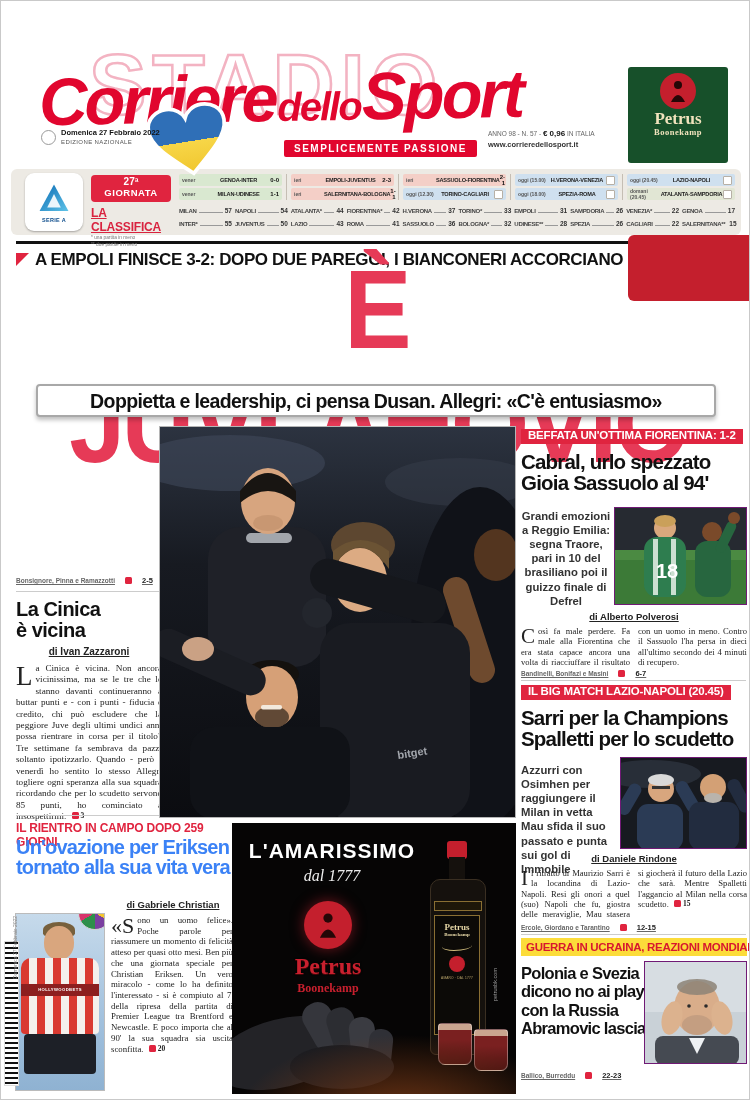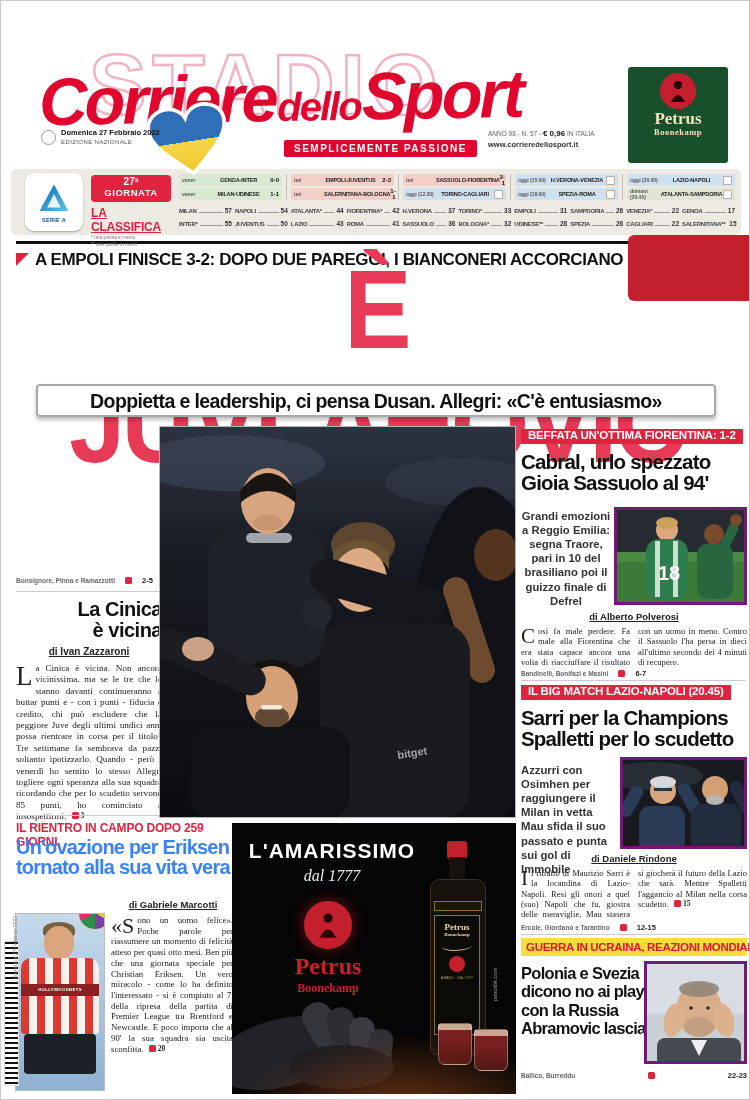--- a/index.html
+++ b/index.html
@@ -68,26 +68,26 @@
   .kicker .flag{display:inline-block;width:13px;height:13px;background:#e0243f;
                 clip-path:polygon(0 0,100% 0,0 100%);margin-right:6px;vertical-align:-1px;}
   .bighead{position:absolute;left:15px;top:252px;width:720px;text-align:center;font-size:112px;font-weight:900;
            color:#e63a57;letter-spacing:-4px;line-height:1.02;transform:scaleX(.9);transform-origin:center;}
   .deck{position:absolute;left:35px;top:383px;width:680px;height:33px;background:#fff;border:2px solid #a8a8a8;
         border-radius:4px;box-shadow:0 3px 4px rgba(0,0,0,.25);text-align:center;line-height:30px;
         font-size:19.5px;font-weight:900;letter-spacing:-.6px;color:#111;white-space:nowrap;}
 
   
   .intro{position:absolute;left:15px;top:428px;width:146px;font-size:12.2px;line-height:1.18;font-weight:800;color:#1a1a1a;}
-  .mini-byline{display:flex;align-items:center;gap:10px;font-size:6.5px;font-weight:800;color:#666;}
+  .mini-byline{display:flex;align-items:center;gap:10px;font-size:6.5px;font-weight:800;color:#666;text-decoration:underline;}
   .pagemark{display:inline-block;width:7px;height:7px;background:#e0243f;border-radius:1.5px;flex:none;}
   .mini-byline b{color:#222;font-size:7.5px;}
   .ib{position:absolute;left:15px;top:575px;width:146px;}
   .ldiv1{position:absolute;left:15px;top:590px;width:146px;border-top:1px solid #ccc;}
-  .zaz-t{position:absolute;left:15px;top:598px;width:146px;text-align:right;font-size:20px;font-weight:900;
+  .zaz-t{position:absolute;left:15px;top:598px;width:146px;text-align:left;font-size:20px;font-weight:900;
          color:#111;line-height:1.05;letter-spacing:-.5px;}
   .zaz-by{position:absolute;left:15px;top:645px;width:146px;text-align:center;font-size:10px;font-weight:800;
           color:#222;text-decoration:underline;}
   .zaz-body{position:absolute;left:15px;top:662px;width:146px;font-family:"Liberation Serif",serif;
             font-size:9.2px;line-height:1.24;text-align:justify;color:#222;}
   .dropcap{float:left;font-family:"Liberation Serif",serif;font-weight:400;font-size:27px;line-height:.85;
            padding:2px 3px 0 0;color:#222;}
   .endmark{display:inline-flex;align-items:center;gap:2px;font-size:7.5px;font-weight:900;color:#222;margin-left:3px;}
   .ldiv2{position:absolute;left:15px;top:814px;width:215px;border-top:1px solid #ccc;}
 
@@ -153,21 +153,21 @@
 
   
   .rkick{position:absolute;display:inline-block;background:#e0243f;color:#fff;font-size:11.5px;font-weight:900;
          padding:0 7px 3px;letter-spacing:-.2px;white-space:nowrap;}
   .rhead{position:absolute;font-size:20.5px;font-weight:900;color:#111;letter-spacing:-.8px;line-height:1.04;white-space:nowrap;}
   .stand{position:absolute;font-size:11.3px;line-height:1.25;font-weight:800;color:#333;}
   .rby{position:absolute;text-align:center;font-size:9.5px;font-weight:800;color:#222;text-decoration:underline;}
   .rbody{position:absolute;font-family:"Liberation Serif",serif;font-size:8.6px;line-height:1.2;color:#222;
          text-align:justify;column-count:2;column-gap:8px;}
   .rbody .dropcap{font-size:21px;}
-  .rphoto{position:absolute;border:3px solid #701a75;overflow:hidden;}
+  .rphoto{position:absolute;border:1px solid #701a75;overflow:hidden;}
   .rdiv{position:absolute;border-top:1px solid #ccc;width:225px;left:520px;}
   .ykick{position:absolute;left:520px;top:937px;width:226px;background:#fcdc3a;color:#d7172f;font-size:11.5px;
          font-weight:900;padding:3px 5px;letter-spacing:-.3px;white-space:nowrap;}
   .ukr-head{position:absolute;left:520px;top:963px;width:130px;font-size:16.5px;font-weight:900;color:#111;
             letter-spacing:-.7px;line-height:1.12;}
   .ukr-head div{white-space:nowrap;}
 </style>
 </head>
 <body>
 
@@ -452,21 +452,21 @@
         <span>3</span>
       </span>
   </div>
   <div class="ldiv2" data-name="divider"></div>
 
   <div class="erk-kick" data-name="eriksen-kicker">IL RIENTRO IN CAMPO DOPO 259 GIORNI</div>
   <div class="erk-head" data-name="eriksen-headline">
     <div>Un'ovazione per Eriksen</div>
     <div>tornato alla sua vita vera</div>
   </div>
-  <div class="erk-by" data-name="eriksen-byline">di Gabriele Marcotti</div>
+  <div class="erk-by" data-name="eriksen-byline">di Gabriele Christian</div>
   <div class="erk-photo" data-name="eriksen-photo">
     <div class="erk-hair" data-name="player-hair"></div>
     <div class="erk-head-c" data-name="player-head"></div>
     <div class="erk-shirt" data-name="brentford-striped-shirt"></div>
     <div class="erk-sponsor" data-name="shirt-sponsor-text">HOLLYWOODBETS</div>
     <div class="erk-shorts" data-name="player-shorts"></div>
     <div class="ball" data-name="football-icon"></div>
   </div>
   <div class="erk-body" data-name="eriksen-body">
     <span class="dropcap" data-name="dropcap">«S</span><span>ono un uomo felice». Poche parole per riassumere un momento di felicità atteso per quasi otto mesi. Ben più che una giornata speciale per Christian Eriksen. Un vero miracolo - come lo ha definito l'interessato - si è compiuto al 7' della ripresa della partita di Premier League tra Brentford e Newcastle. E poco importa che al 90' la sua squadra sia uscita sconfitta.</span>
@@ -646,19 +646,19 @@
       <polygon points="44,76 60,76 52,92" fill="#eef1f4"></polygon>
       <ellipse cx="52" cy="46" rx="23" ry="27" fill="#d9ad8a"></ellipse>
       <ellipse cx="52" cy="25" rx="20" ry="8" fill="#8c8276" opacity=".85"></ellipse>
       <ellipse cx="52" cy="63" rx="15" ry="10" fill="#b5957c" opacity=".6"></ellipse>
       <circle cx="44" cy="44" r="1.8" fill="#2a2a2a"></circle>
         <circle cx="61" cy="44" r="1.8" fill="#2a2a2a"></circle>
       <ellipse cx="27" cy="56" rx="10" ry="17" fill="#dcb28e" transform="rotate(14 27 56)"></ellipse>
       <ellipse cx="77" cy="56" rx="10" ry="17" fill="#dcb28e" transform="rotate(-14 77 56)"></ellipse>
     </svg>
   </div>
-  <div class="mini-byline" style="position:absolute;left:520px;top:1070px;width:226px;justify-content:space-between;" data-name="ukraine-credits">
+  <div class="mini-byline" style="position:absolute;left:520px;top:1070px;width:226px;" data-name="ukraine-credits">
     <span>Ballico, Burreddu</span>
     <span class="pagemark" data-name="page-marker-icon"></span>
     <b>22-23</b>
   </div>
 
 </div>
 
 </body></html>

